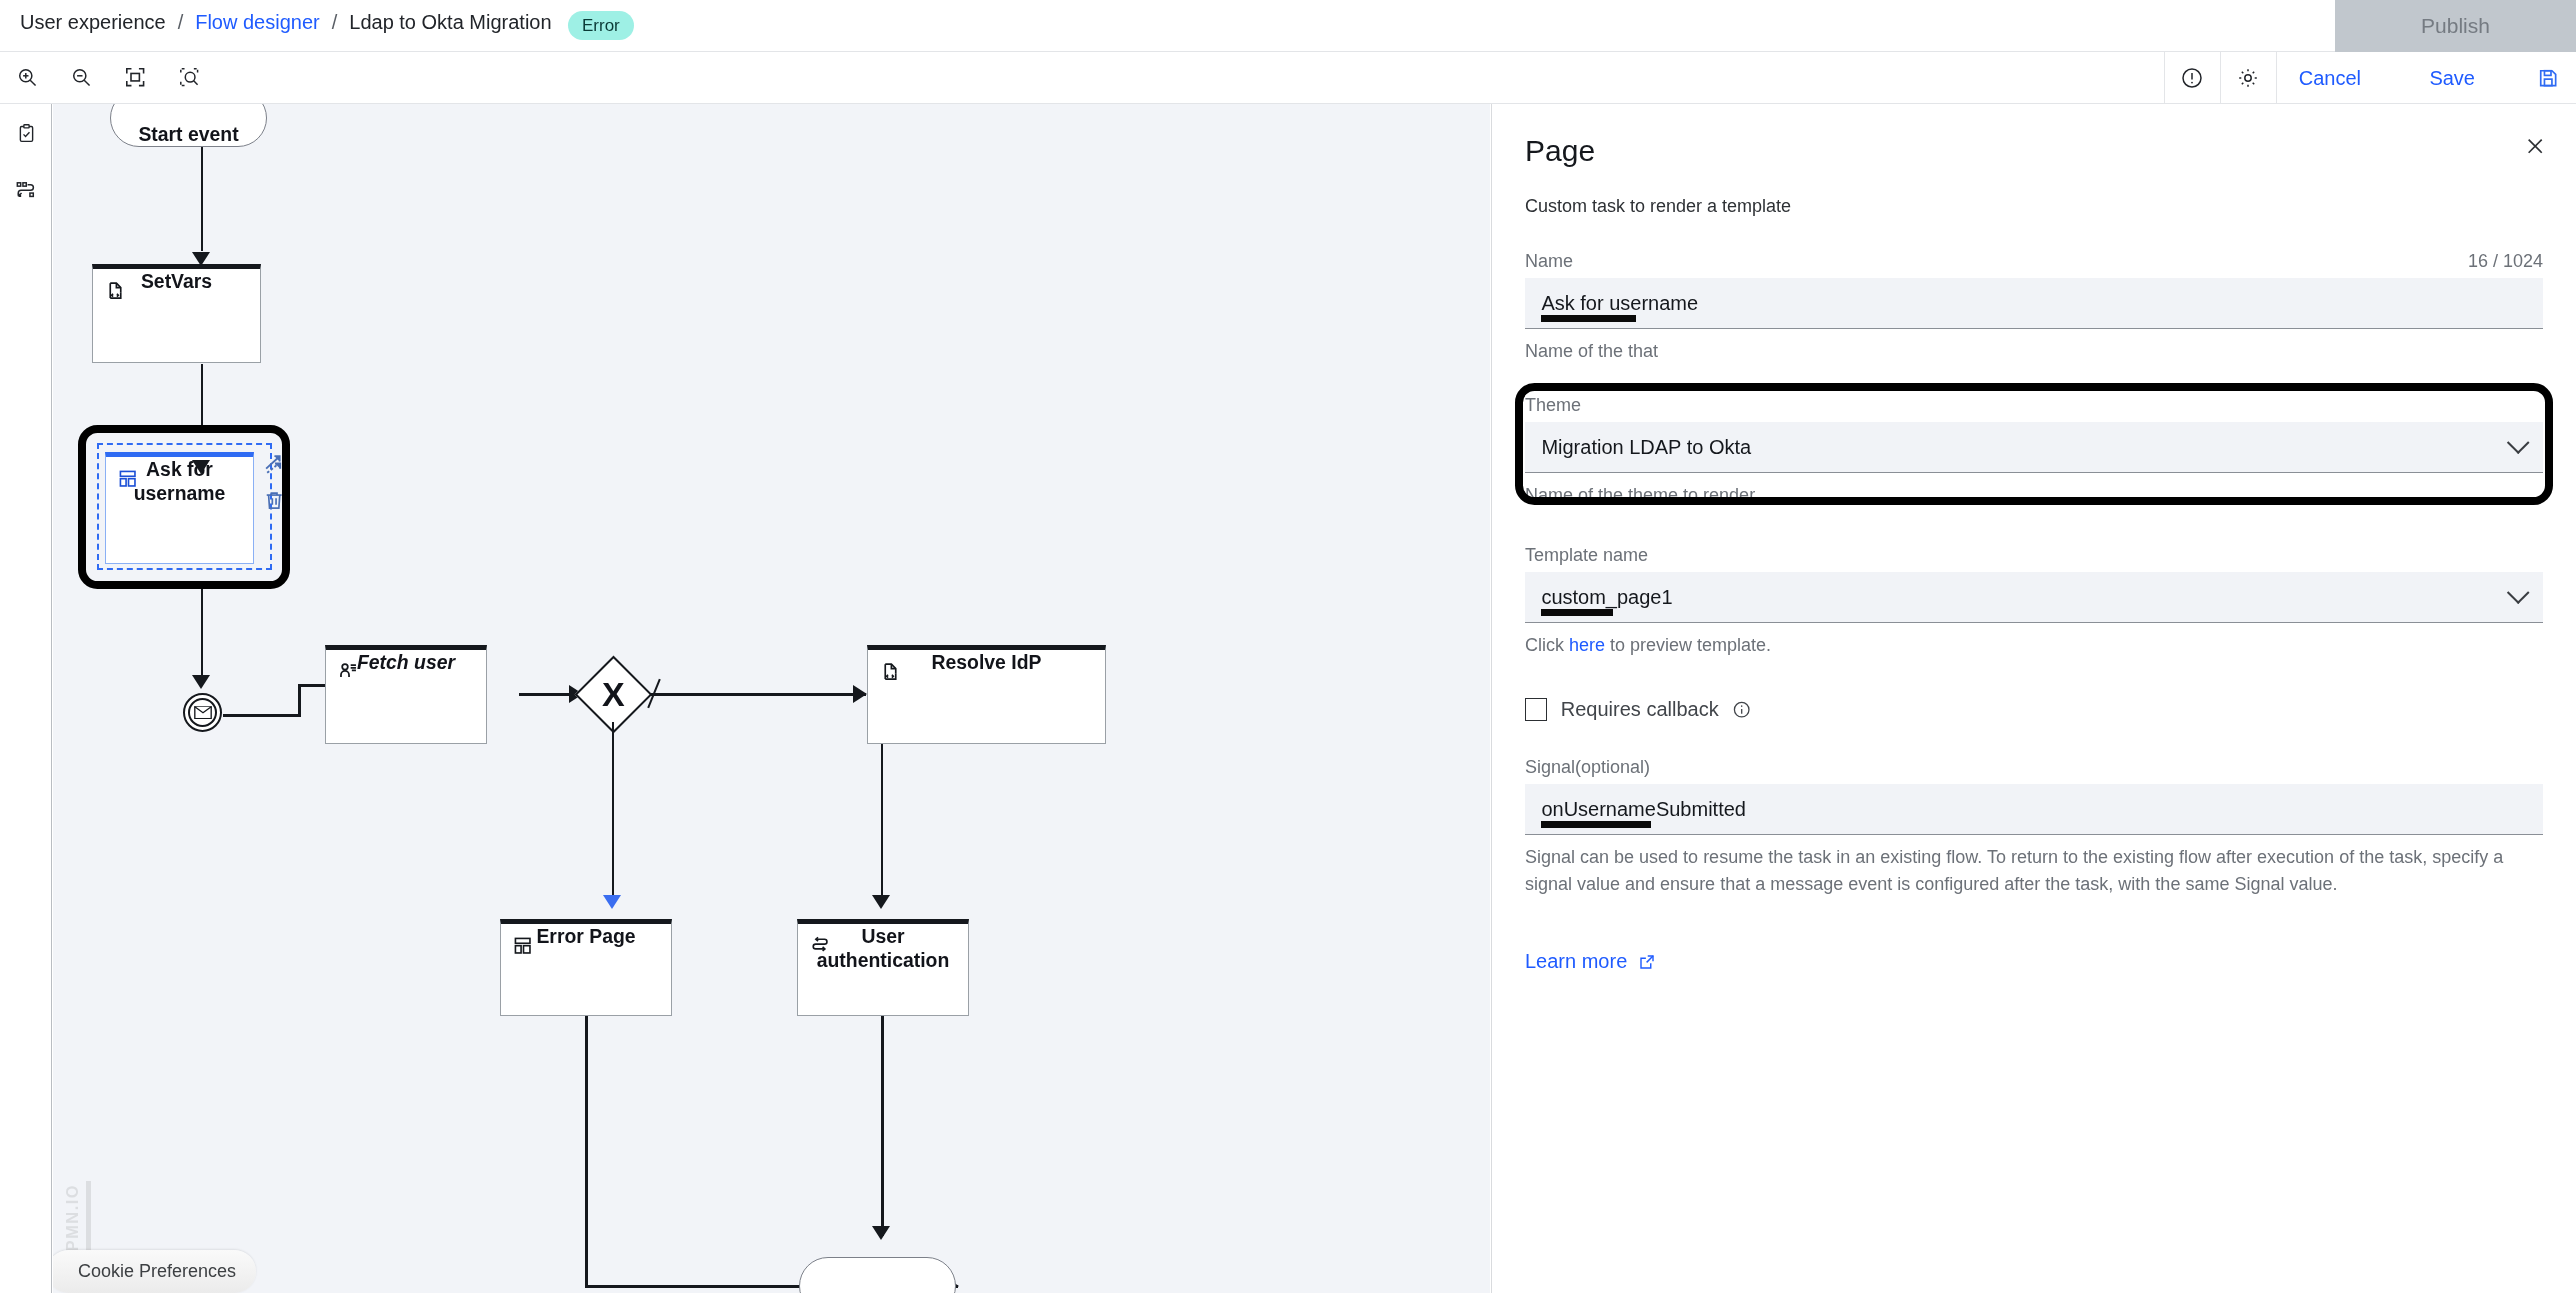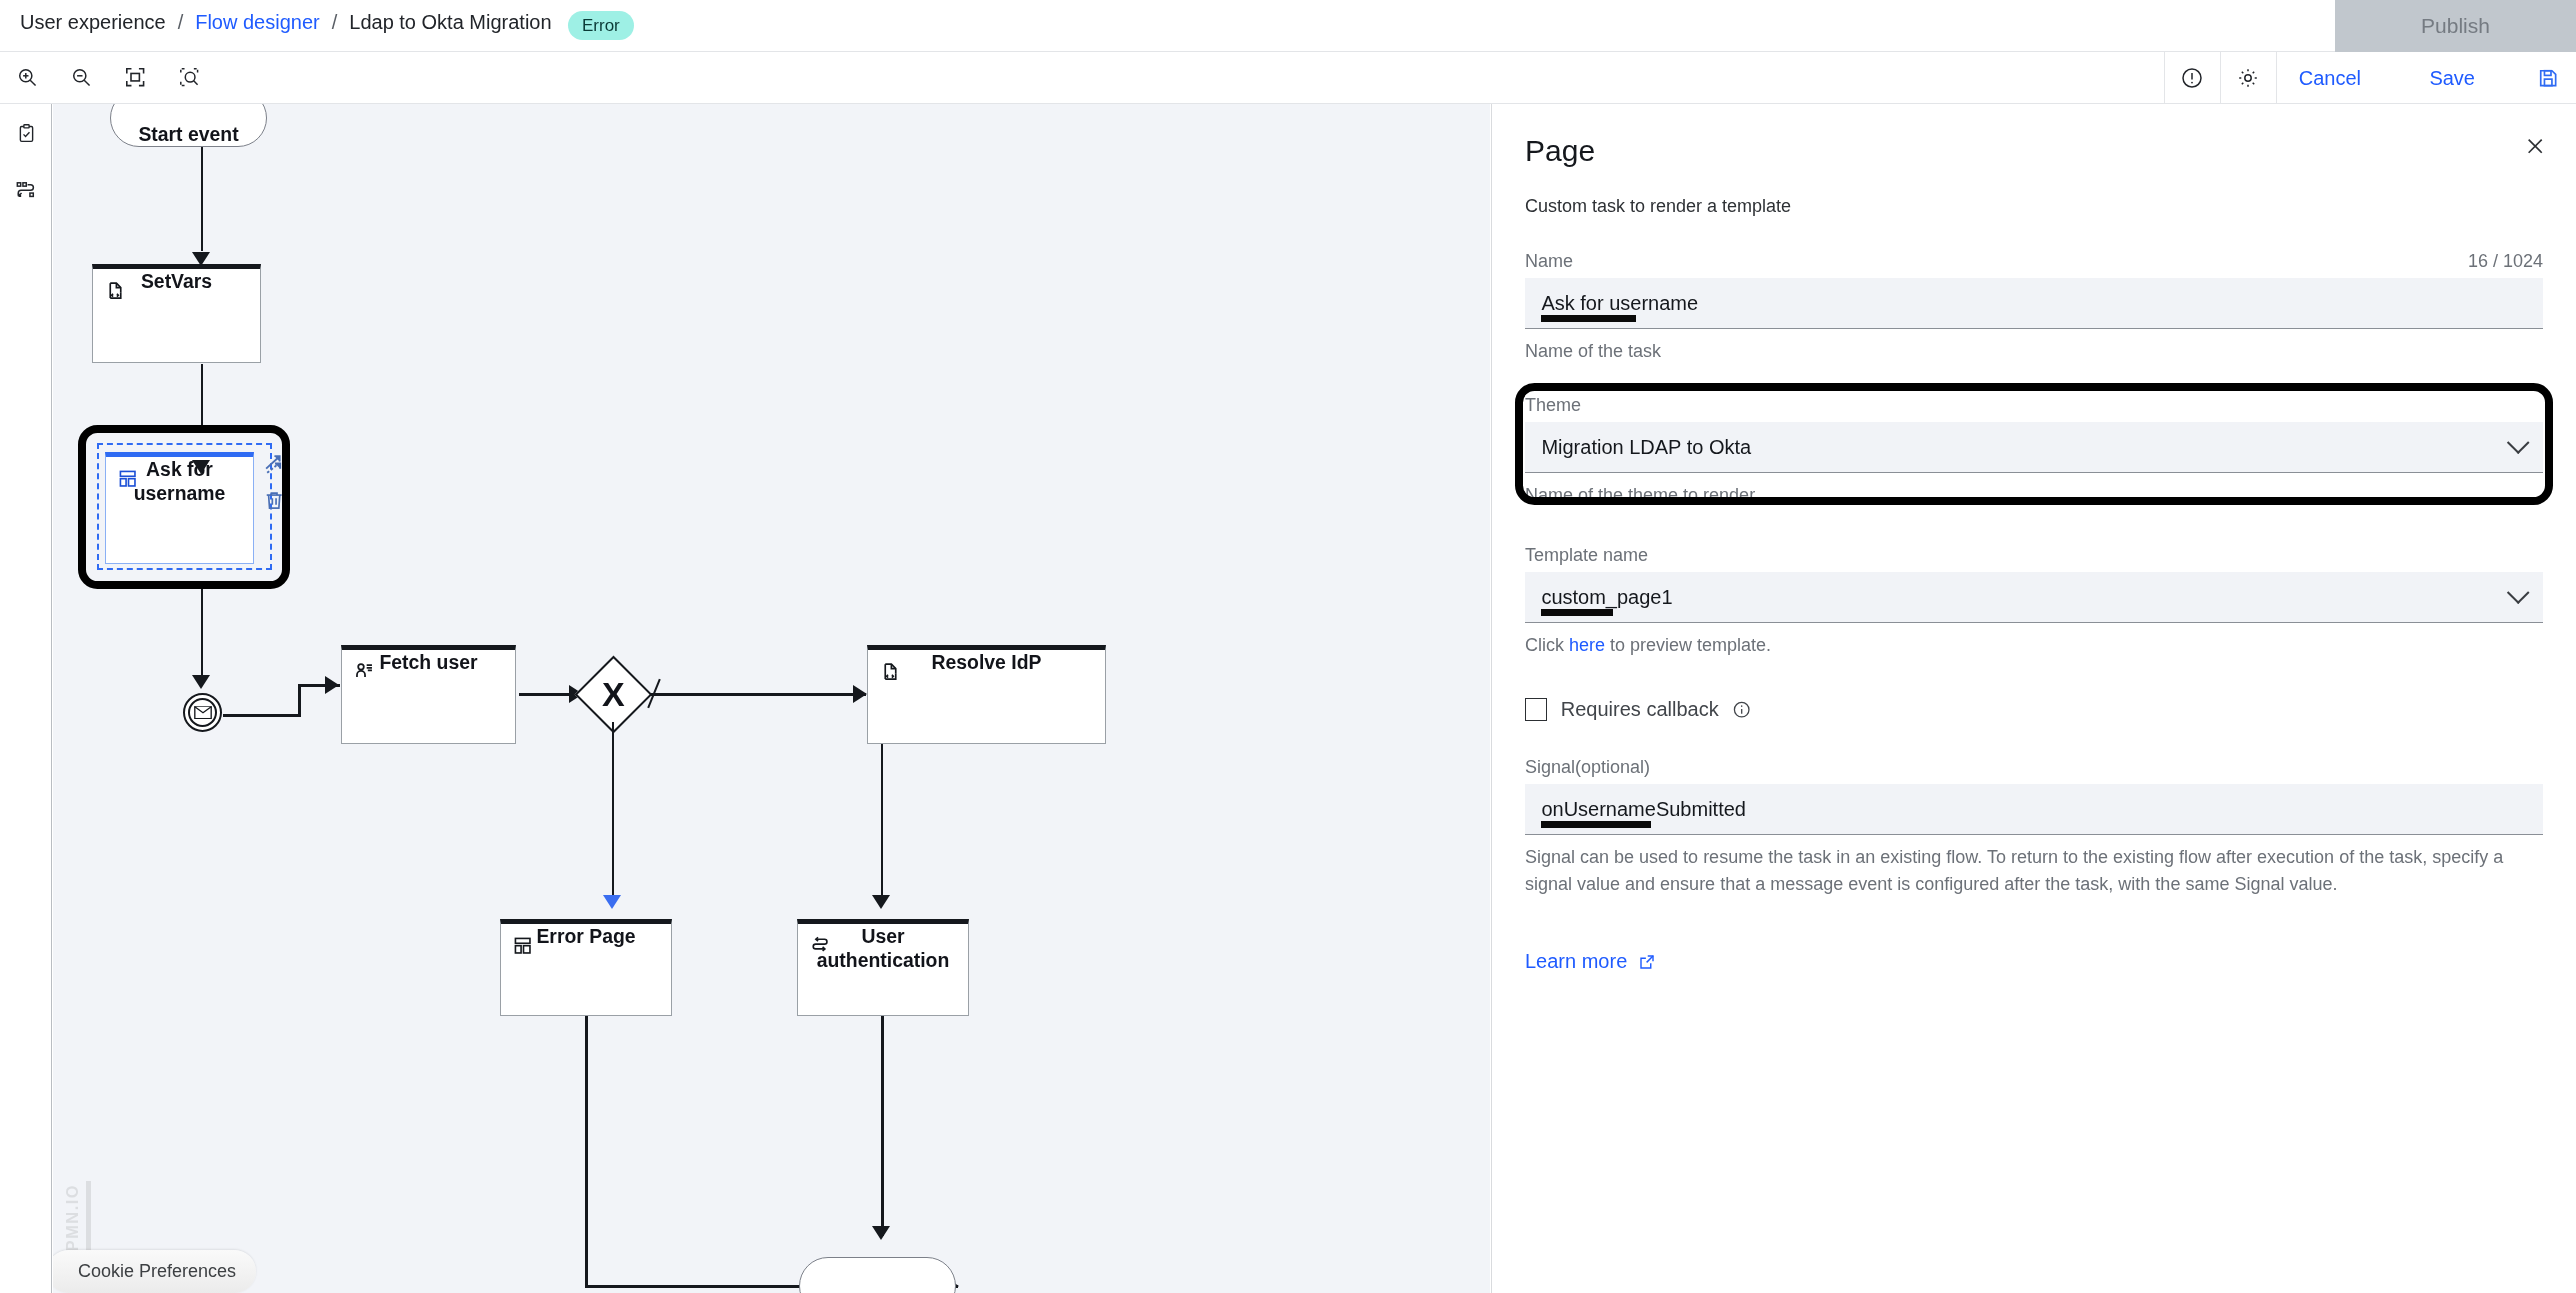--- a/index.html
+++ b/index.html
@@ -337,21 +337,21 @@
         <rect x="1" y="1" width="22" height="16"></rect>
           <path d="M1 1l11 8 11-8"></path>
       </svg>
     </div>
 
     <div class="edge" style="left:170px; top:610px; width:78px; height:3px;"></div>
     <div class="edge" style="left:245px; top:582px; width:3px; height:31px;"></div>
     <div class="edge" style="left:245px; top:580px; width:42px; height:3px;"></div>
     <div class="ah-right" style="left:272px; top:572px;"></div>
 
-    <div class="node node-task" style="left:288px; top:541px; width:175px; height:99px;">
+    <div class="node node-task" style="left:272px; top:541px; width:162px; height:99px;font-style:italic;">
       <span class="node-ico">
         <svg width="21" height="21" viewBox="0 0 24 24" fill="none" stroke="#15181d" stroke-width="2">
           <circle cx="8" cy="5.5" r="3.2"></circle>
             <path d="M3.4 17v-2.2A4.6 4.6 0 0 1 8 10.2a4.6 4.6 0 0 1 4.6 4.6V17"></path>
           <path d="M14.5 3.6h6M14.5 6.6h6M15.8 9.6h4.7"></path>
         </svg>
       </span>
       <span>Fetch user</span>
     </div>
 
@@ -440,21 +440,21 @@
 
     <div class="field">
       <div class="field-row">
         <span class="field-label">Name</span>
         <span class="field-count">16 / 1024</span>
       </div>
       <div class="field-input">
         <span>Ask for username</span>
         <span class="caretmark" style="width:95px;"></span>
       </div>
-      <div class="field-help">Name of the task</div>
+      <div class="field-help">Name of the that</div>
     </div>
 
     <div class="field" style="margin-top:30px;">
       <div class="ann-box" style="left:-10.4px; top:-12px; width:1038px; height:122px;"></div>
       <div class="field-row">
         <span class="field-label">Theme</span>
       </div>
       <div class="field-input">
         <span>Migration LDAP to Okta</span>
         <span class="chev"></span>

